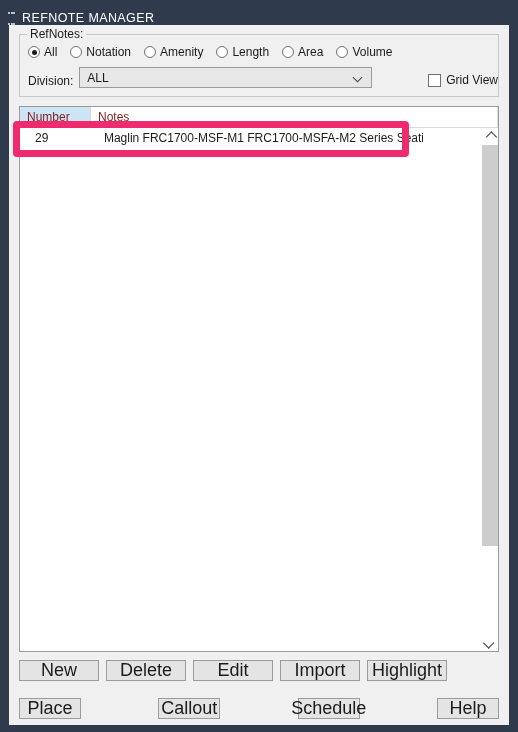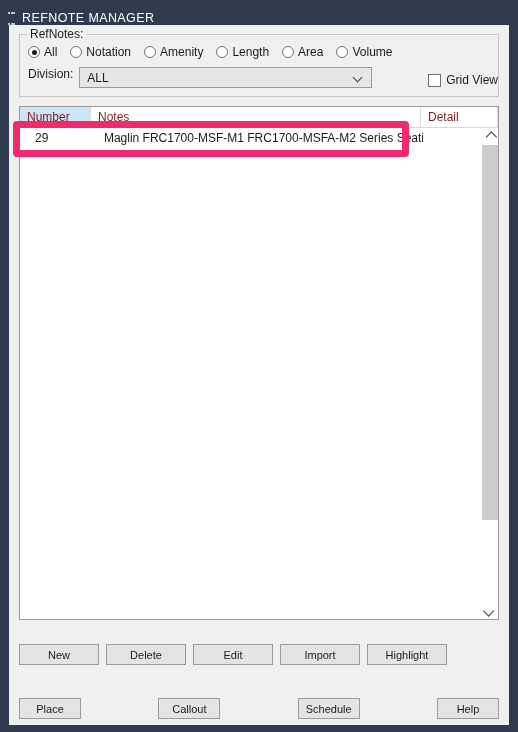--- a/index.html
+++ b/index.html
@@ -124,21 +124,21 @@
     top: 2.5px;
     width: 5px;
     height: 5px;
     border-radius: 50%;
     background: #1b1b1b;
   }
   .radio span.lbl { font-size: 12px; white-space: nowrap; }
 
   .division-row {
     display: flex;
-    align-items: flex-start;
+    align-items: flex-end;
   }
   .division-label {
     font-size: 12px;
     margin-right: 6px;
   }
   .combo {
     position: relative;
     width: 293px;
     height: 21px;
     background: #e7e7e7;
@@ -296,30 +296,29 @@
     top: 121px;
     width: 396px;
     height: 36px;
   }
 
   
   .btn {
     background: #e4e4e4;
     border: 1px solid #9b9b9b;
     font-family: "Liberation Sans", sans-serif;
-    font-size: 11px;
+    font-size: 18px;
     color: #1b1b1b;
     height: 21px;
     display: inline-flex;
     align-items: center;
     justify-content: center;
     box-sizing: border-box;
     cursor: default;
     padding: 0 4px;
-    margin-top: 16px;
   }
   .btnrow-main {
     display: flex;
     gap: 7px;
     margin-top: 8px;
     flex: none;
   }
   .btnrow-main .btn { width: 80px; }
   .btnrow-foot {
     display: flex;
@@ -390,21 +389,20 @@
       <div class="gridview-wrap">
         <span class="checkbox"></span>
         <span class="lbl">Grid View</span>
       </div>
     </div>
 
     <div class="listwrap">
       <div class="list-header">
         <div class="th th-number sel">Number</div>
         <div class="th th-notes">Notes</div>
-        <div class="th th-detail">Detail</div>
       </div>
       <div class="list-body">
         <div class="row">
           <div class="cell cell-number">29</div>
           <div class="cell cell-notes">Maglin FRC1700-MSF-M1 FRC1700-MSFA-M2 Series Seati...</div>
           <div class="cell cell-detail"></div>
         </div>
 
         <div class="vscroll">
           <div class="arrow up">

